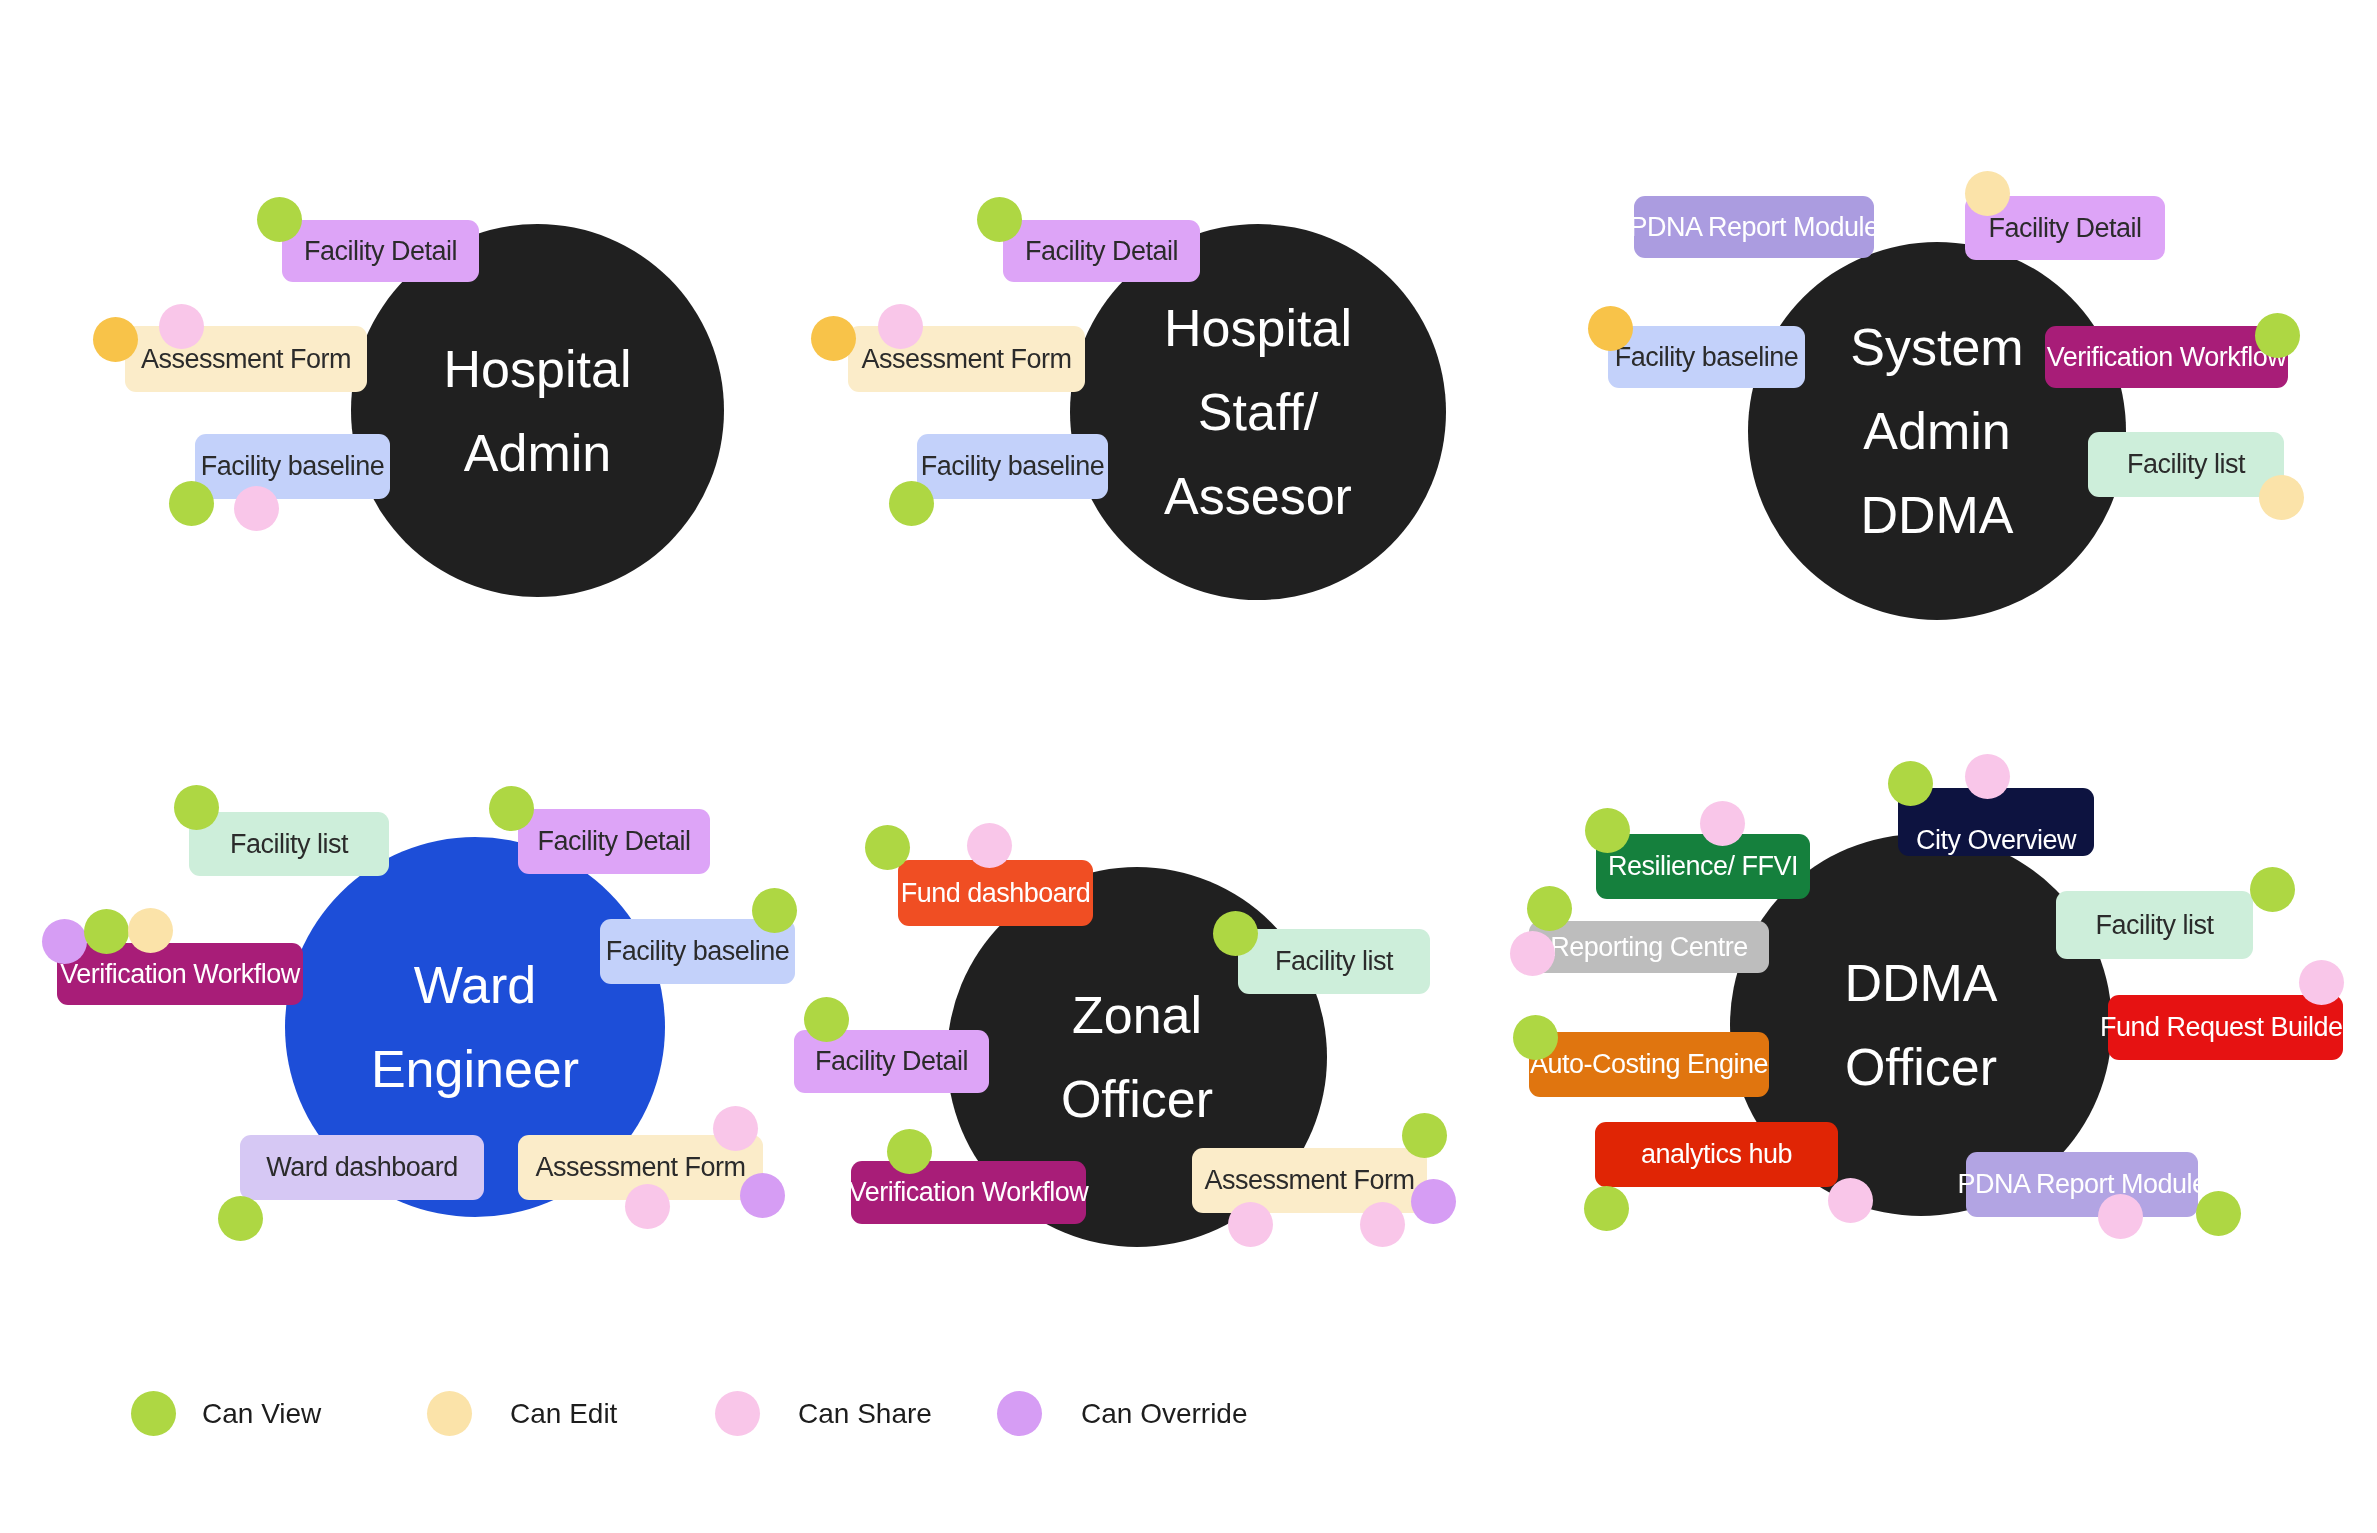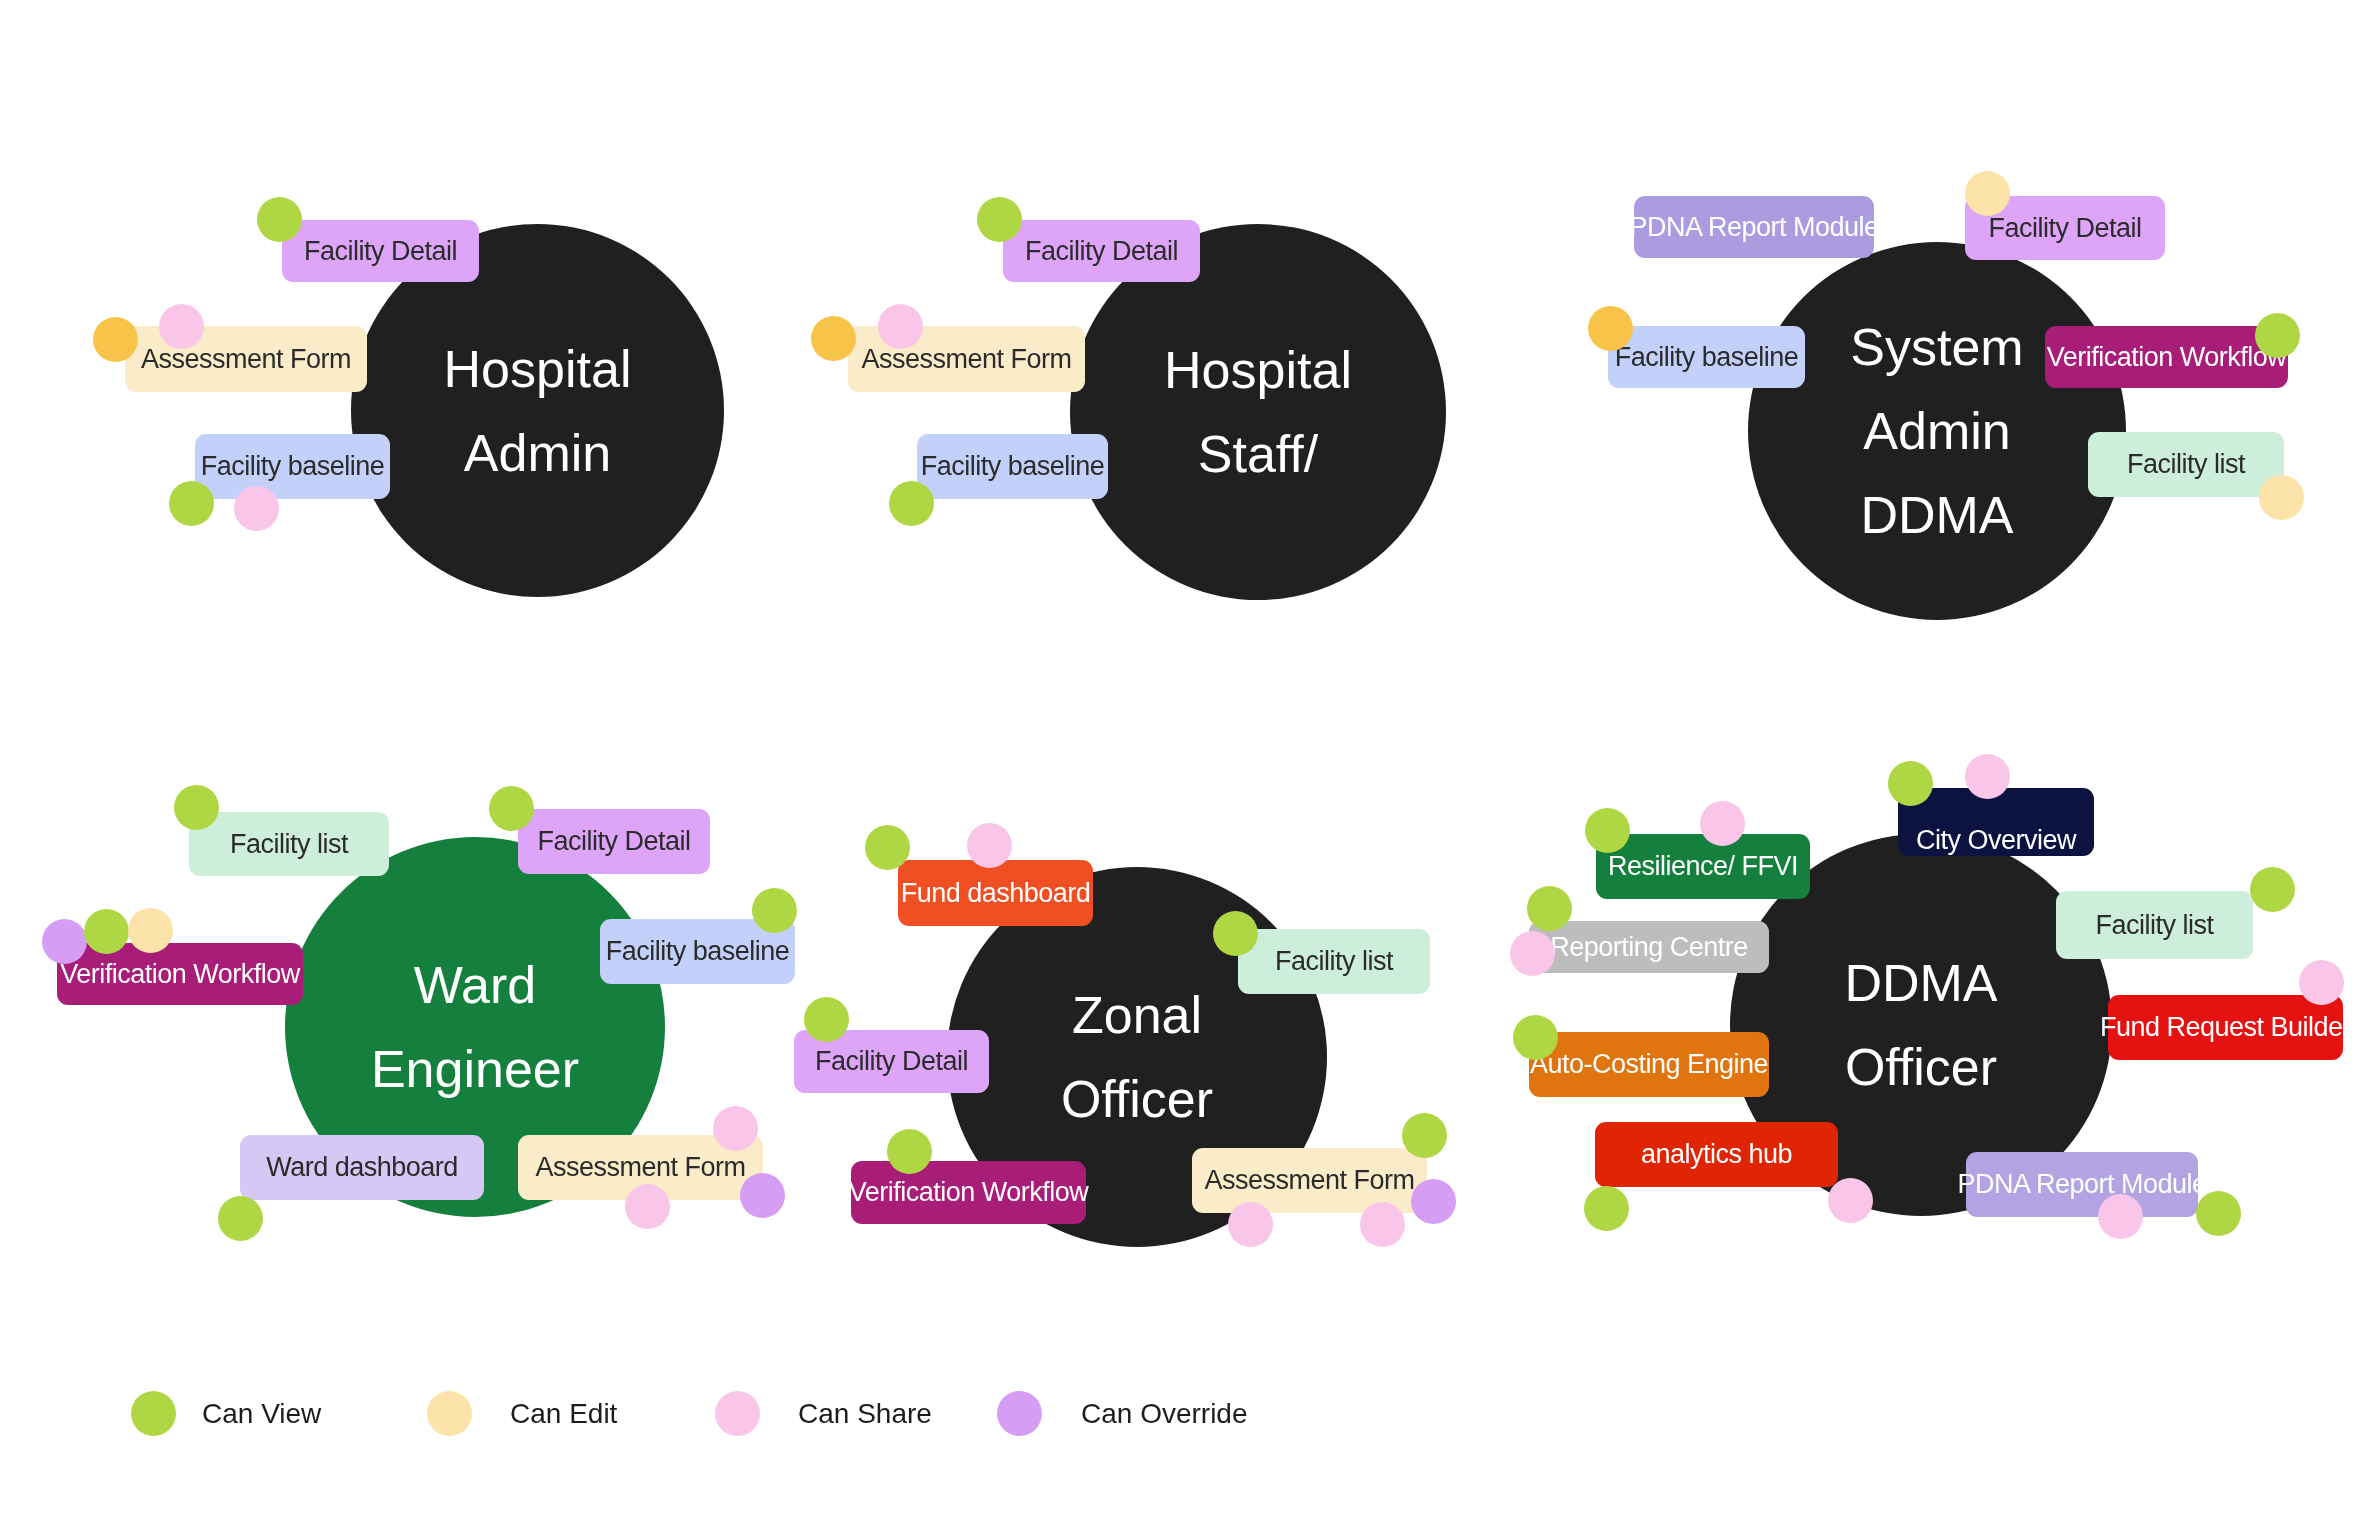--- a/index.html
+++ b/index.html
@@ -74,20 +74,21 @@
       <div class="dot" style="left: 93px; top: 317px; background: rgb(248, 195, 73);"></div>
       <div class="dot" style="left: 159px; top: 304px; background: rgb(249, 198, 233);"></div>
       <div class="dot" style="left: 169px; top: 481px; background: rgb(174, 215, 67);"></div>
       <div class="dot" style="left: 234px; top: 486px; background: rgb(249, 198, 233);"></div>
     </div>
     <div style="position: absolute; left: 0px; top: 0px;">
       <div class="circle" style="left: 1070px; top: 224px; width: 376px; height: 376px; background: rgb(32, 32, 32);">
         <div class="circle-title">
           <div>Hospital</div>
           <div>Staff/</div>
+          <div>Assesor</div>
         </div>
       </div>
       <div class="module-label" style="left: 1003px; top: 220px; width: 197px; height: 62px; background: rgb(221, 164, 247); color: rgb(43, 43, 43);">
         <span>Facility Detail</span>
       </div>
       <div class="module-label" style="left: 848px; top: 326px; width: 237px; height: 66px; background: rgb(251, 236, 201); color: rgb(43, 43, 43);">
         <span>Assessment Form</span>
       </div>
       <div class="module-label" style="left: 917px; top: 434px; width: 191px; height: 65px; background: rgb(195, 209, 250); color: rgb(43, 43, 43);">
         <span>Facility baseline</span>
@@ -119,21 +120,21 @@
       </div>
       <div class="module-label" style="left: 2088px; top: 432px; width: 196px; height: 65px; background: rgb(205, 238, 218); color: rgb(43, 43, 43);">
         <span>Facility list</span>
       </div>
       <div class="dot" style="left: 1965px; top: 171px; background: rgb(251, 227, 169);"></div>
       <div class="dot" style="left: 1588px; top: 306px; background: rgb(248, 195, 73);"></div>
       <div class="dot" style="left: 2255px; top: 313px; background: rgb(174, 215, 67);"></div>
       <div class="dot" style="left: 2259px; top: 475px; background: rgb(251, 227, 169);"></div>
     </div>
     <div style="position: absolute; left: 0px; top: 0px;">
-      <div class="circle" style="left: 285px; top: 837px; width: 380px; height: 380px; background: #15803d;">
+      <div class="circle" style="left: 285px; top: 837px; width: 380px; height: 380px; background: #1d4ed8;">
         <div class="circle-title">
           <div>Ward</div>
           <div>Engineer</div>
         </div>
       </div>
       <div class="module-label" style="left: 189px; top: 812px; width: 200px; height: 64px; background: rgb(205, 238, 218); color: rgb(43, 43, 43);">
         <span>Facility list</span>
       </div>
       <div class="module-label" style="left: 518px; top: 809px; width: 192px; height: 65px; background: rgb(221, 164, 247); color: rgb(43, 43, 43);">
         <span>Facility Detail</span>

